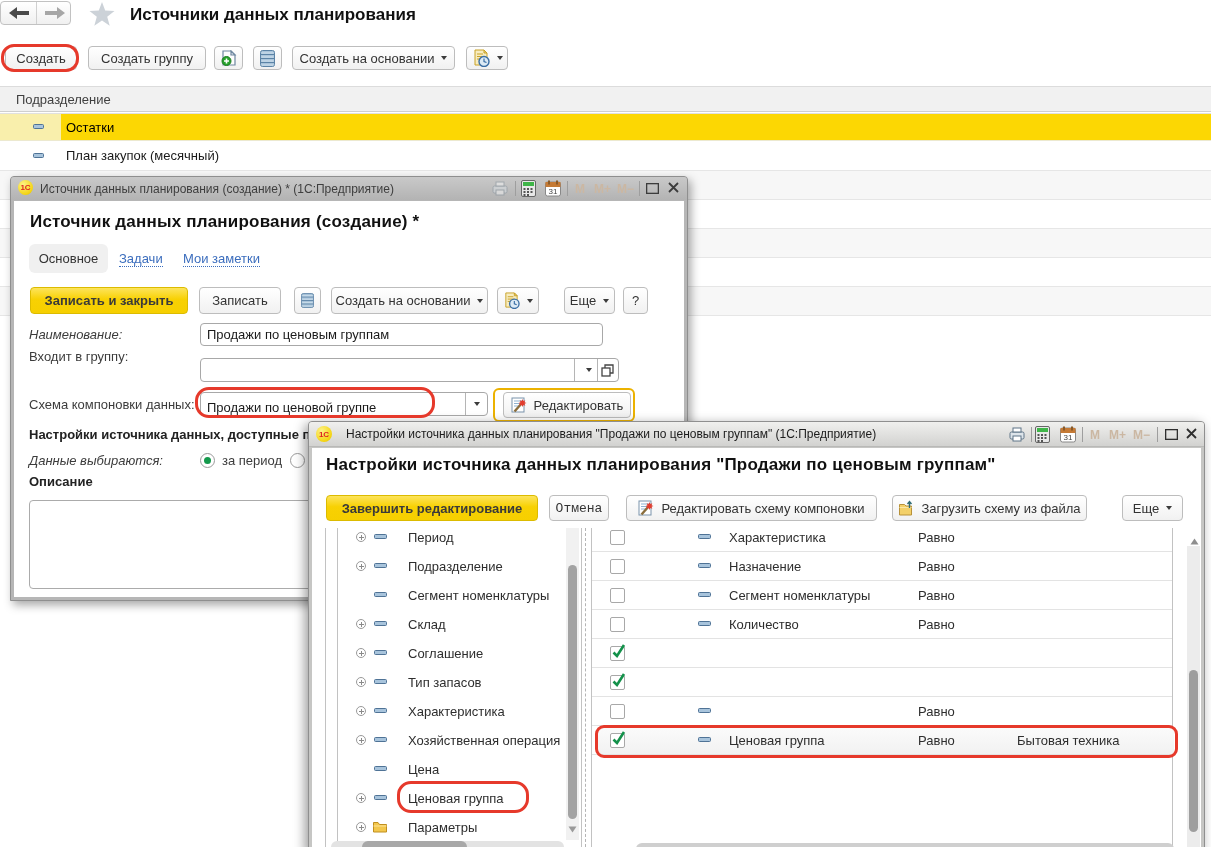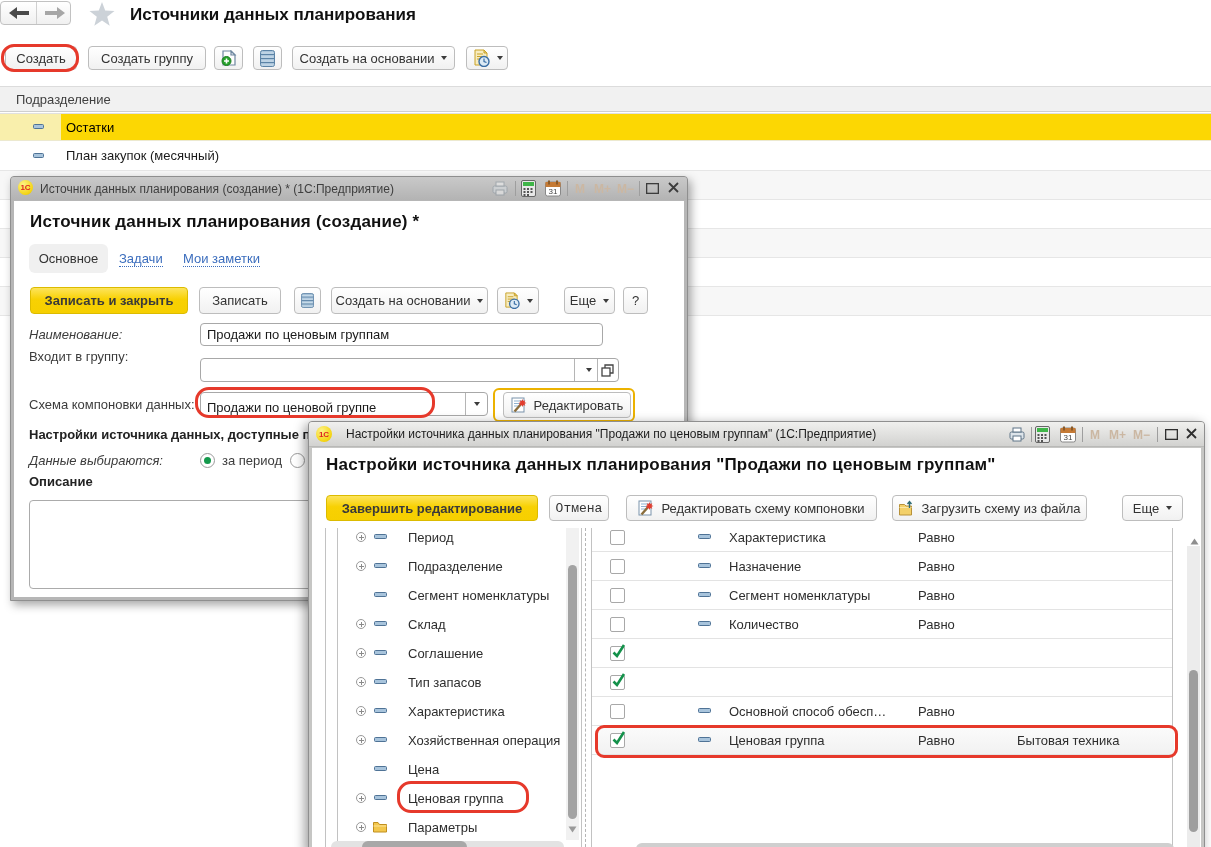--- a/index.html
+++ b/index.html
@@ -364,21 +364,20 @@
     <div class="cb" style="left:301px;top:224px;"></div>
     <svg class="abs" style="left:302px;top:221px" width="15" height="16" viewBox="0 0 15 16">
         <path d="M2.5 9.5 L6 13 L13 2" fill="none" stroke="#13914a" stroke-width="2.6"></path>
       </svg>
     <div class="cb" style="left:301px;top:253px;"></div>
     <svg class="abs" style="left:302px;top:250px" width="15" height="16" viewBox="0 0 15 16">
         <path d="M2.5 9.5 L6 13 L13 2" fill="none" stroke="#13914a" stroke-width="2.6"></path>
       </svg>
     <div class="cb" style="left:301px;top:282px;"></div>
     <div class="dash" style="left:389px;top:286px;"></div>
-    <div class="cell-txt" style="left:420px;top:275px;">Основной способ обесп…</div>
     <div class="cell-txt" style="left:609px;top:275px;">Равно</div>
     <div class="cb" style="left:301px;top:311px;"></div>
     <svg class="abs" style="left:302px;top:308px" width="15" height="16" viewBox="0 0 15 16">
         <path d="M2.5 9.5 L6 13 L13 2" fill="none" stroke="#13914a" stroke-width="2.6"></path>
       </svg>
     <div class="dash" style="left:389px;top:315px;"></div>
     <div class="cell-txt" style="left:420px;top:304px;">Ценовая группа</div>
     <div class="cell-txt" style="left:609px;top:304px;">Равно</div>
     <div class="cell-txt" style="left:708px;top:304px;">Бытовая техника</div>
 

